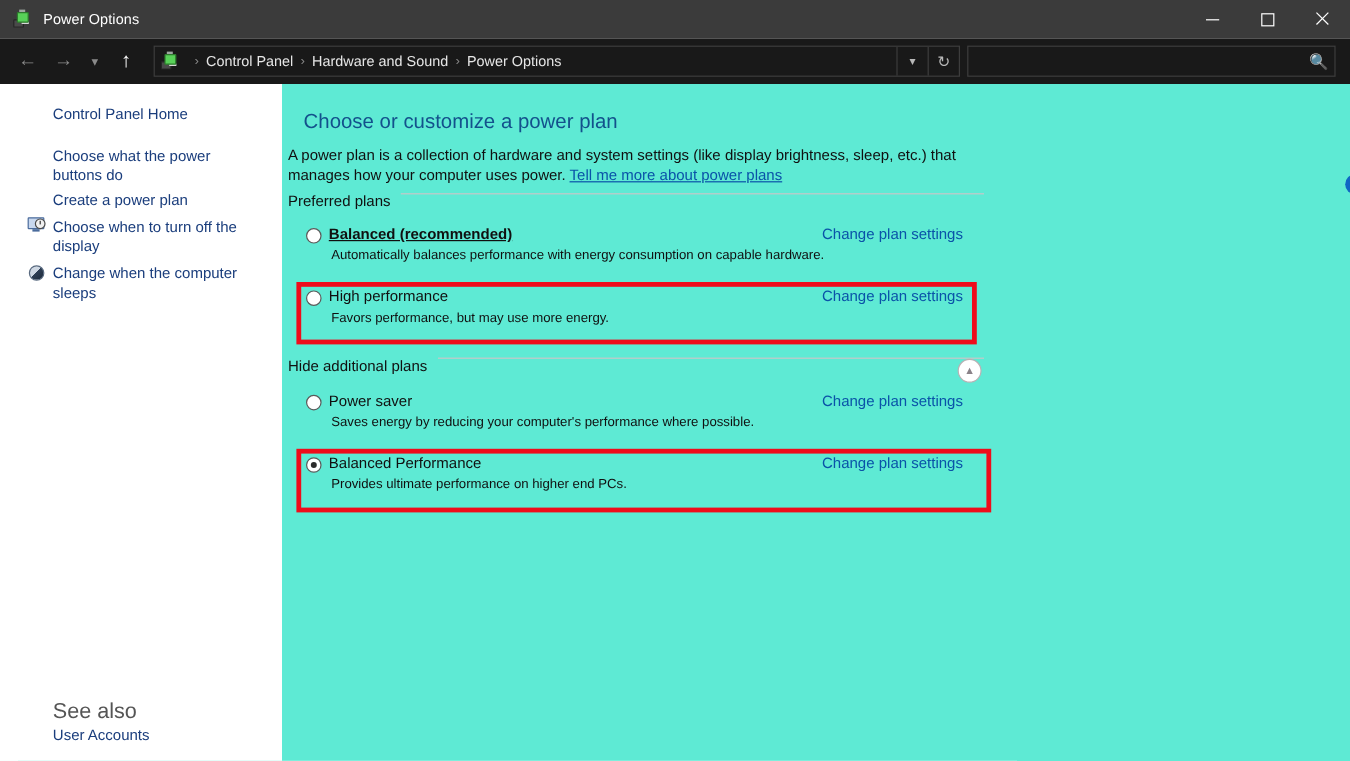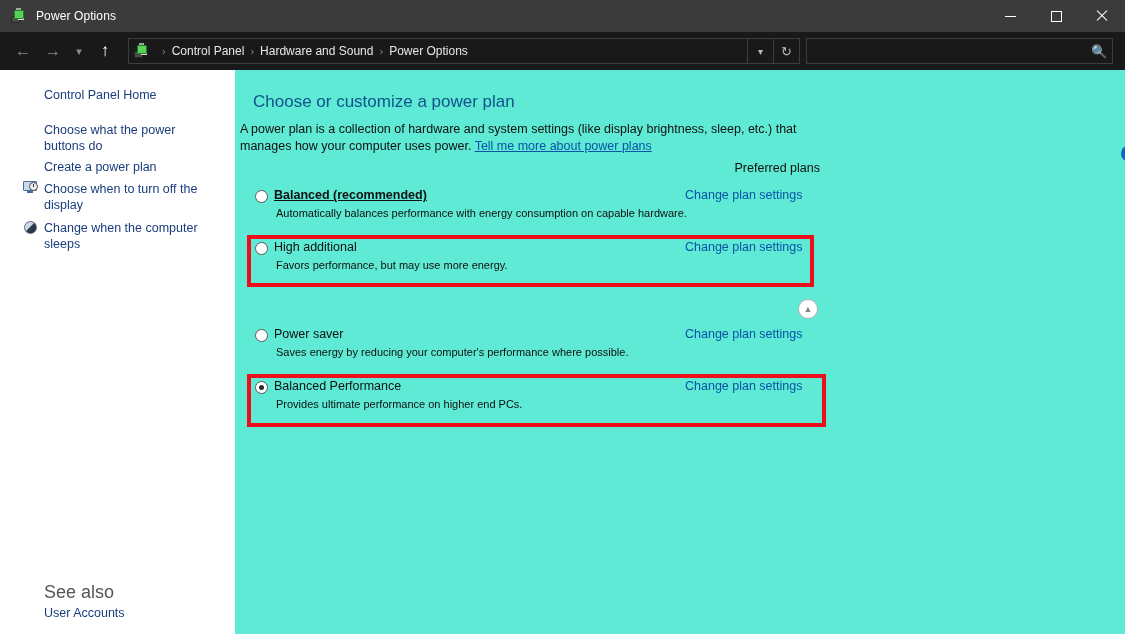--- a/index.html
+++ b/index.html
@@ -176,21 +176,21 @@
     font-size: 17px; color: #13518c; font-weight: normal; margin-left: 13px;
   }
   .page-desc {
     position: absolute; left: 5px; top: 51px; width: 586px;
     font-size: 12.5px; color: #101010; line-height: 17px;
   }
   .inline-link { color: #0a53a8; text-decoration: underline; cursor: pointer; }
 
   .group-head {
     position: absolute; left: 5px; height: 18px;
-    display: flex; align-items: flex-end; width: 580px; flex-direction: column;
+    display: flex; align-items: flex-start; width: 580px;
   }
   .group-head .gh-text { font-size: 12.5px; color: #101010; white-space: nowrap; }
   .group-head .gh-rule { flex: 1; height: 1px; background: #c8c8c8; margin-left: 9px; }
 
   .collapse-btn {
     position: absolute; left: 563px; top: 229px;
     width: 20px; height: 20px; border-radius: 50%;
     border: 1px solid #b9b1b4; background: #ffffff;
     display: flex; align-items: center; justify-content: center;
     color: #8a8288; font-size: 9px;
@@ -340,25 +340,29 @@
 
     <div class="plan" style="top:117px;">
       <span class="radio"></span>
       <span class="plan-name bold">Balanced (recommended)</span>
       <span class="plan-desc">Automatically balances performance with energy consumption on capable hardware.</span>
       <span class="change-link">Change plan settings</span>
     </div>
 
     <div class="plan" style="top:169px;">
       <span class="radio"></span>
-      <span class="plan-name">High additional</span>
+      <span class="plan-name">High performance</span>
       <span class="plan-desc">Favors performance, but may use more energy.</span>
       <span class="change-link">Change plan settings</span>
     </div>
 
+    <div class="group-head" style="top:228px;">
+      <span class="gh-text">Hide additional plans</span>
+      <span class="gh-rule"></span>
+    </div>
     <div class="collapse-btn">
       <span>▲</span>
     </div>
 
     <div class="plan" style="top:256px;">
       <span class="radio"></span>
       <span class="plan-name">Power saver</span>
       <span class="plan-desc">Saves energy by reducing your computer's performance where possible.</span>
       <span class="change-link">Change plan settings</span>
     </div>

